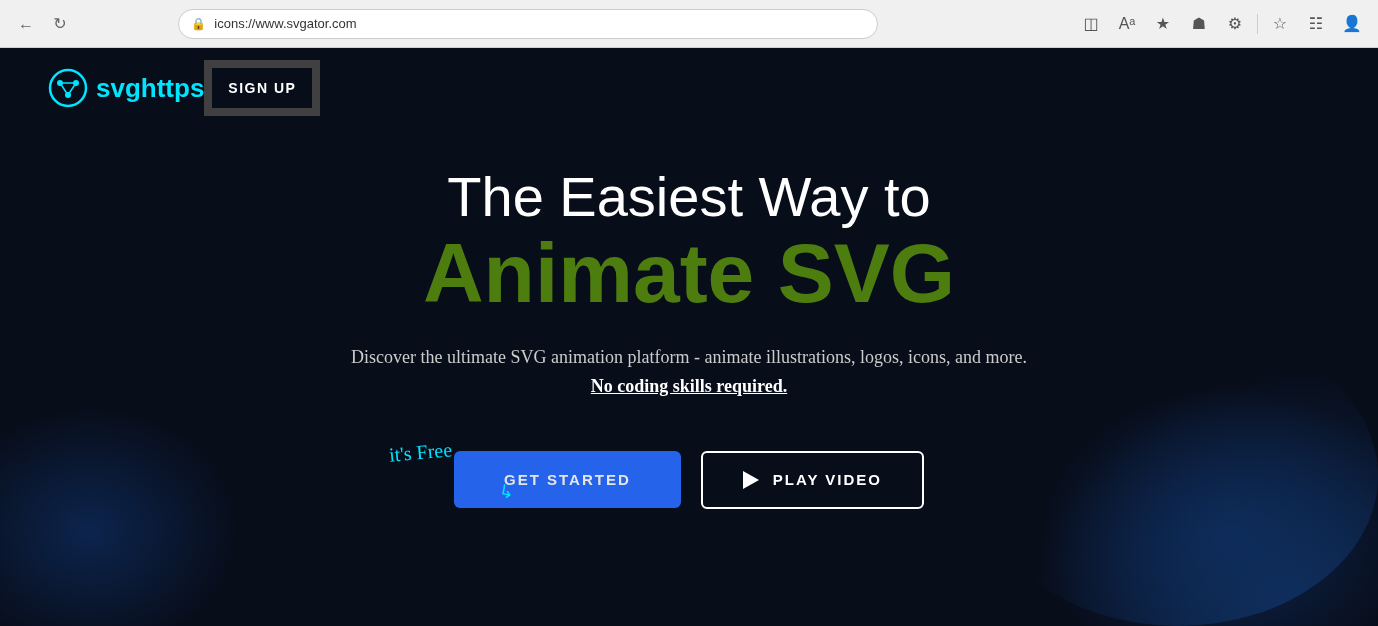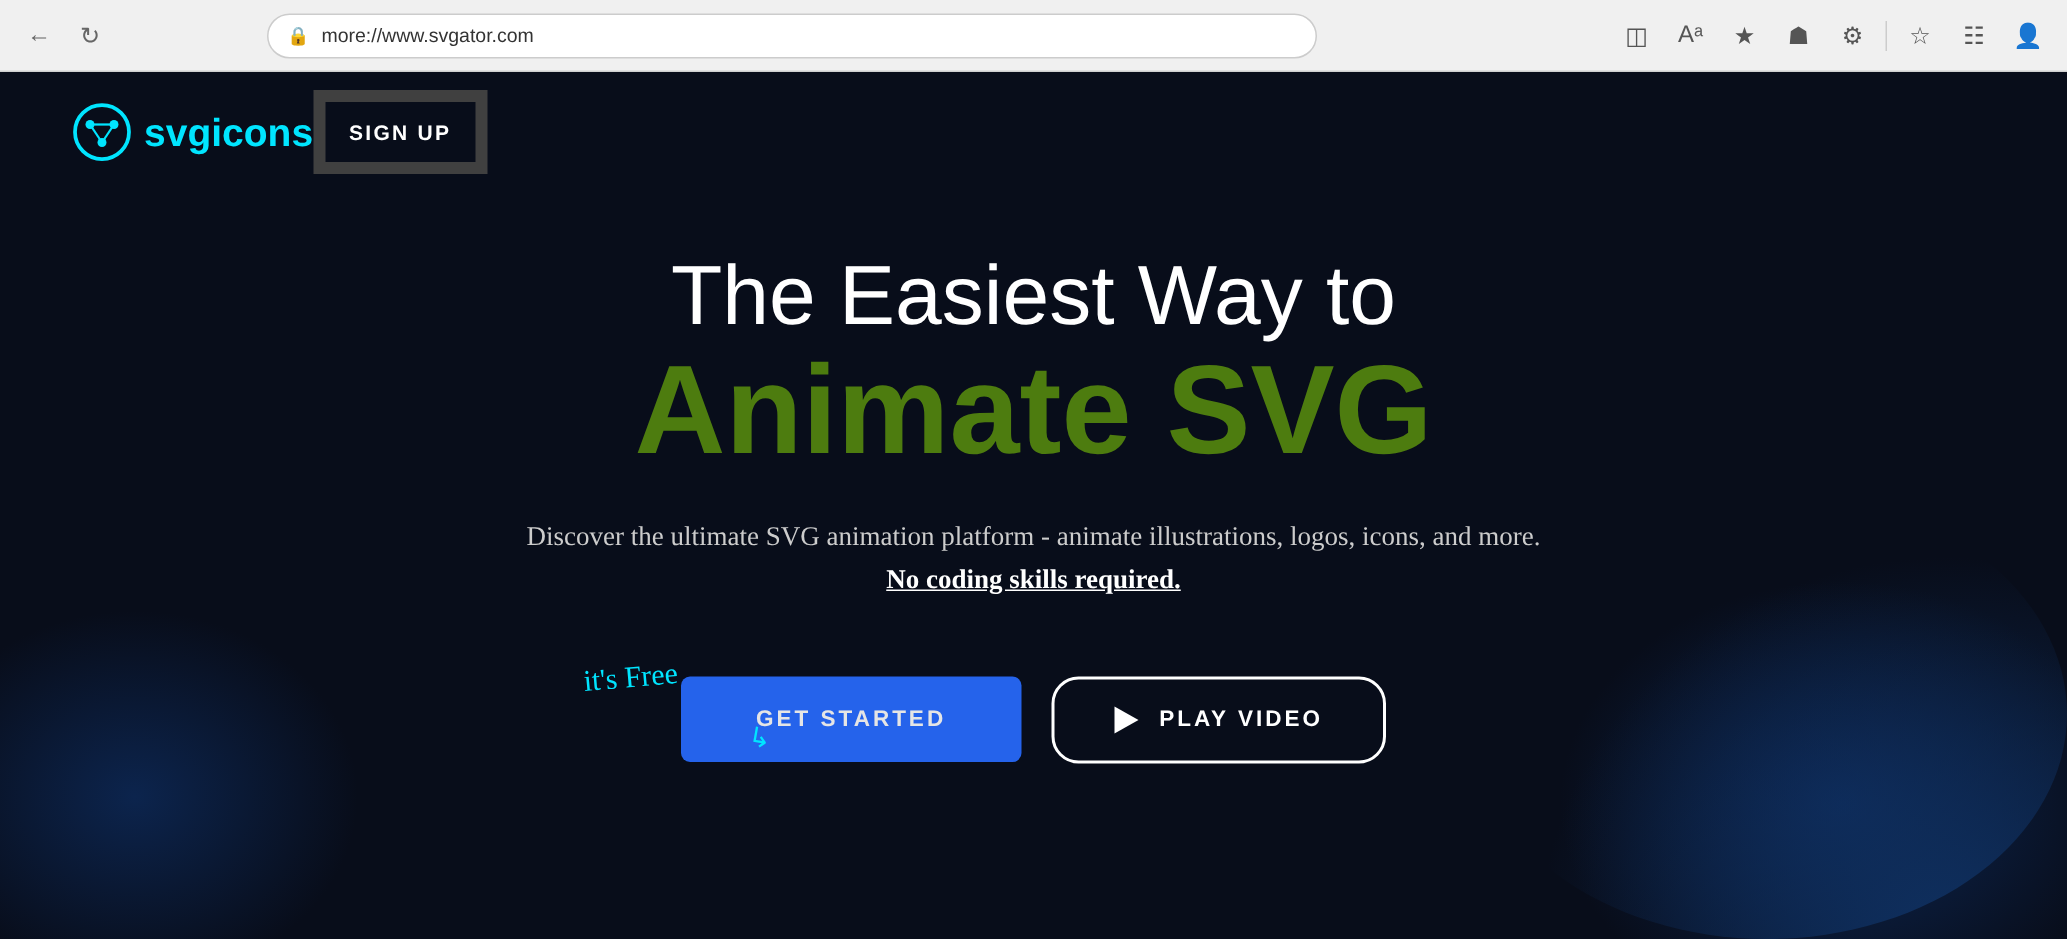--- a/index.html
+++ b/index.html
@@ -281,21 +281,21 @@
     .btn-play-video {
       background: transparent;
       color: white;
       border: 2px solid white;
       padding: 18px 40px;
       font-size: 15px;
       font-weight: 700;
       letter-spacing: 2px;
       text-transform: uppercase;
       cursor: pointer;
-      border-radius: 18px;
+      border-radius: 6px;
       display: flex;
       align-items: center;
       gap: 14px;
     }
 
     .play-triangle {
       width: 0;
       height: 0;
       border-top: 9px solid transparent;
       border-bottom: 9px solid transparent;
@@ -305,21 +305,21 @@
 </head>
 <body>
 
 <div class="browser-chrome">
   <div class="browser-nav-btns">
     <button class="nav-btn">←</button>
     <button class="nav-btn">↻</button>
   </div>
   <div class="address-bar">
     <span class="lock-icon">🔒</span>
-    <span>more://www.svgator.com</span>
+    <span>icons://www.svgator.com</span>
   </div>
   <div class="browser-actions">
     <div class="browser-action-btn">◫</div>
     <div class="browser-action-btn">Aᵃ</div>
     <div class="browser-action-btn">★</div>
     <div class="browser-action-btn">☗</div>
     <div class="browser-action-btn">⚙</div>
     <div class="divider-v"></div>
     <div class="browser-action-btn">☆</div>
     <div class="browser-action-btn">☷</div>
@@ -337,21 +337,21 @@
       <svg class="logo-icon" viewBox="0 0 40 40" xmlns="http://www.w3.org/2000/svg">
         <circle cx="20" cy="20" r="18" fill="none" stroke="#00e5ff" stroke-width="2.5"></circle>
         <circle cx="12" cy="15" r="3" fill="#00e5ff"></circle>
         <circle cx="28" cy="15" r="3" fill="#00e5ff"></circle>
         <circle cx="20" cy="27" r="3" fill="#00e5ff"></circle>
         <line x1="12" y1="15" x2="28" y2="15" stroke="#00e5ff" stroke-width="1.5"></line>
         <line x1="12" y1="15" x2="20" y2="27" stroke="#00e5ff" stroke-width="1.5"></line>
         <line x1="28" y1="15" x2="20" y2="27" stroke="#00e5ff" stroke-width="1.5"></line>
       </svg>
       <span class="logo-text">
-        <span>svg</span><span style="color:#00e5ff">icons</span>
+        <span>svg</span><span style="color:#00e5ff">https</span>
       </span>
     </div>
 
 
     <button class="btn-signup">SIGN UP</button>
   </nav>
 
   <section class="hero">
     <span class="hero-title-line1">The Easiest Way to</span>
     <span class="hero-title-line2">Animate SVG</span>

